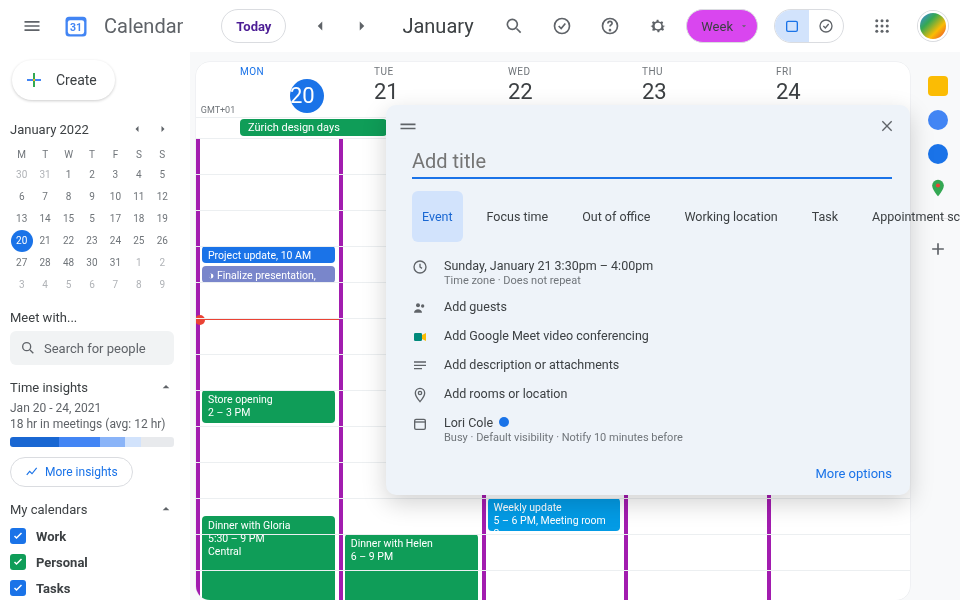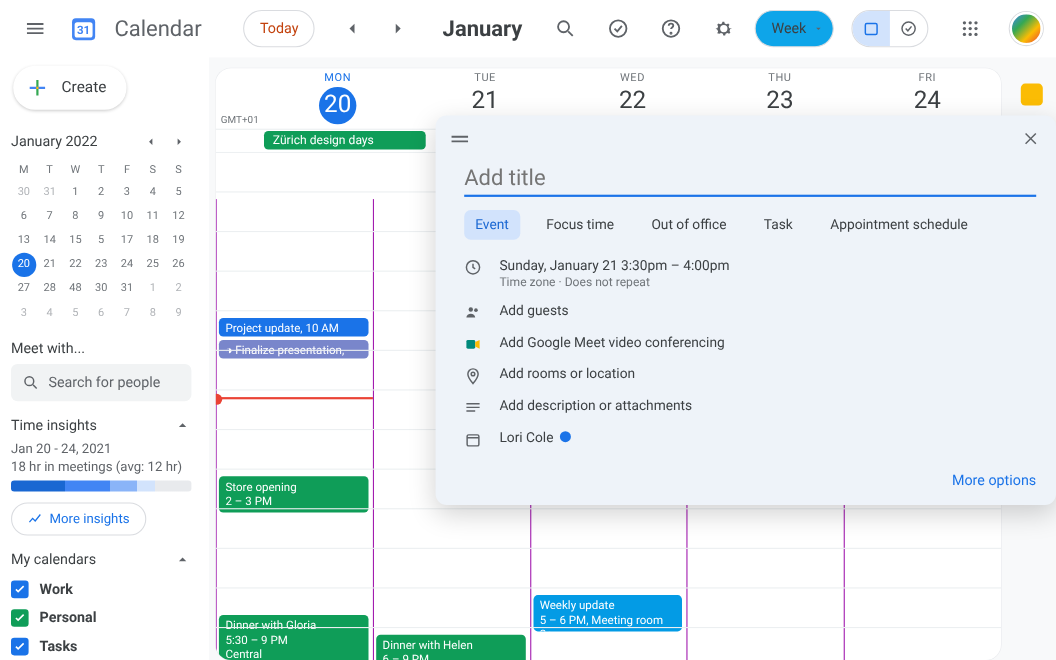--- a/index.html
+++ b/index.html
@@ -2,25 +2,25 @@
 <html><head>
 <meta charset="utf-8">
 <style>
 * { box-sizing: border-box; margin: 0; padding: 0; font-family: 'Google Sans', Roboto, Arial, sans-serif; }
 body { width: 960px; height: 600px; overflow: hidden; background: #fff; display: flex; flex-direction: column; position: relative; }
 
 .header { height: 52px; display: flex; align-items: center; padding: 0 12px; gap: 8px; }
 .menu-btn, .icon-btn { width: 40px; height: 40px; border-radius: 50%; display: flex; align-items: center; justify-content: center; cursor: pointer; border: none; background: transparent; color: #5f6368; }
 .logo { width: 32px; height: 32px; display: flex; align-items: center; justify-content: center; }
 .app-title { font-size: 20px; color: #5f6368; margin-left: 4px; margin-right: 30px; }
-.today-btn { height: 34px; padding: 0 14px; border: 1px solid #dadce0; border-radius: 17px; background: #fff; font-size: 13px; color: #c2410c; cursor: pointer; margin-right: 6px; }
+.today-btn { height: 34px; padding: 0 14px; border: 1px solid #dadce0; border-radius: 17px; background: #fff; font-size: 13px; color: #4c1d95; cursor: pointer; margin-right: 6px; font-weight: bold; }
 .nav-arrows { display: flex; gap: 2px; margin-right: 12px; }
-.month-label { font-size: 20px; color: #3c4043; flex-grow: 0; font-weight: bold; }
+.month-label { font-size: 20px; color: #3c4043; flex-grow: 0; }
 .spacer { flex: 1; }
-.view-select { height: 34px; padding: 0 8px 0 14px; border: 1px solid #dadce0; border-radius: 17px; background: #0ea5e9; font-size: 13px; color: #3c4043; cursor: pointer; display: flex; align-items: center; gap: 6px; }
+.view-select { height: 34px; padding: 0 8px 0 14px; border: 1px solid #dadce0; border-radius: 17px; background: #d946ef; font-size: 13px; color: #3c4043; cursor: pointer; display: flex; align-items: center; gap: 6px; }
 .toggle-group { display: flex; align-items: center; border: 1px solid #dadce0; border-radius: 17px; height: 34px; margin-left: 8px; overflow: hidden; }
 .toggle-btn { width: 34px; height: 32px; display: flex; align-items: center; justify-content: center; cursor: pointer; background: transparent; border: none; color: #5f6368; }
 .toggle-btn.active { background: #d2e3fc; color: #1a73e8; }
 .apps-icon { margin-left: 10px; }
 .avatar { width: 30px; height: 30px; border-radius: 50%; background: linear-gradient(135deg,#4285f4,#34a853,#fbbc04,#ea4335); margin-left: 8px; cursor: pointer; border: 2px solid #fff; box-shadow: 0 0 0 1px #dadce0; }
 
 .body { display: flex; flex: 1; overflow: hidden; }
 .sidebar { width: 190px; padding: 8px 16px 0 10px; font-size: 13px; color: #3c4043; overflow-y: auto; }
 .create-btn { height: 40px; padding: 0 18px 0 10px; border: none; box-shadow: 0 1px 3px rgba(0,0,0,0.2); border-radius: 22px; background: #fff; display: flex; align-items: center; gap: 10px; font-size: 14px; color: #3c4043; cursor: pointer; margin-bottom: 18px; margin-left: 2px; }
 .mini-header { display: flex; align-items: center; justify-content: space-between; font-size: 13px; color: #3c4043; margin-bottom: 6px; }
@@ -37,48 +37,48 @@
 .more-btn { height: 30px; padding: 0 14px; border: 1px solid #dadce0; border-radius: 15px; background: #fff; color: #1a73e8; font-size: 12px; display: flex; align-items: center; gap: 6px; cursor: pointer; margin-bottom: 12px; }
 .cal-item { display: flex; align-items: center; gap: 10px; font-size: 13px; height: 26px; font-weight: bold; }
 .checkbox { width: 16px; height: 16px; border-radius: 3px; display: flex; align-items: center; justify-content: center; color: #fff; }
 .cb-blue { background: #1a73e8; }
 .cb-green { background: #0f9d58; }
 
 .main { flex: 1; background: #f8f9fa; position: relative; padding: 10px 0 0 6px; display: flex; }
 .calendar-card { background: #fff; border-radius: 14px; flex: 1; margin-right: 6px; display: flex; flex-direction: column; overflow: hidden; box-shadow: 0 0 0 0.5px #e8eaed; }
 .day-header { display: flex; height: 56px; border-bottom: 1px solid #eceff1; }
 .gutter { width: 44px; display: flex; align-items: flex-end; justify-content: center; font-size: 9px; color: #70757a; padding-bottom: 2px; }
-.day-col-h { flex: 1; text-align: center; padding-top: 4px; }
+.day-col-h { flex: 1; text-align: left; padding-top: 4px; }
 .dow { font-size: 10px; color: #70757a; letter-spacing: 0.5px; }
 .dow.cur { color: #1a73e8; }
 .dn { font-size: 22px; color: #3c4043; margin-top: 2px; }
 .dn.cur { background: #1a73e8; color: #fff; width: 34px; height: 34px; line-height: 34px; border-radius: 50%; margin: 2px auto 0; }
 
 .allday-row { display: flex; height: 20px; }
 .allday-event { background: #0f9d58; color: #fff; font-size: 11px; padding: 2px 8px; border-radius: 4px; margin-top: 1px; }
 
 .grid-body { display: flex; flex: 1; position: relative; overflow: hidden; }
 .hour-gutter { width: 44px; display: flex; flex-direction: column; }
 .hour-label { height: 36px; font-size: 10px; color: #70757a; text-align: right; padding-right: 6px; position: relative; top: -6px; }
 .grid-cols { flex: 1; display: flex; position: relative; }
-.grid-col { flex: 1; border-left: 1px solid #a21caf; position: relative; margin-top: 43px; }
+.grid-col { flex: 1; border-left: 4px solid #a21caf; position: relative; }
 .hour-line { position: absolute; left: 0; right: 0; border-top: 1px solid #eceff1; }
 .event { position: absolute; left: 2px; right: 4px; border-radius: 4px; color: #fff; font-size: 10.5px; padding: 3px 6px; line-height: 1.25; overflow: hidden; }
 .now-line { position: absolute; left: 0; right: 0; border-top: 2px solid #ea4335; }
 .now-dot { position: absolute; width: 10px; height: 10px; background: #ea4335; border-radius: 50%; left: -5px; top: -5px; }
 
 .right-rail { width: 44px; display: flex; flex-direction: column; align-items: center; gap: 14px; padding-top: 14px; }
 .rail-icon { width: 20px; height: 20px; border-radius: 4px; cursor: pointer; }
 
-.popup { position: absolute; left: 396px; top: 105px; width: 564px; background: #eef3f9; border-radius: 10px; box-shadow: 0 8px 24px rgba(0,0,0,0.18); z-index: 50; padding: 0 0 14px 0; }
+.popup { position: absolute; left: 386px; top: 105px; width: 524px; background: #eef3f9; border-radius: 10px; box-shadow: 0 8px 24px rgba(0,0,0,0.18); z-index: 50; padding: 0 0 14px 0; }
 .popup-top { display: flex; justify-content: space-between; align-items: center; padding: 6px 8px 2px 12px; color: #5f6368; }
 .popup-body { padding: 0 18px 0 26px; }
 .title-input { width: 100%; border: none; border-bottom: 2px solid #1a73e8; background: transparent; font-size: 20px; color: #70757a; padding: 6px 0 4px; outline: none; margin-bottom: 12px; }
 .chip-row { display: flex; gap: 14px; font-size: 12.5px; color: #3c4043; margin-bottom: 16px; flex-wrap: nowrap; }
-.chip { padding: 6px 10px; border-radius: 6px; cursor: pointer; white-space: nowrap; }
+.chip { padding: 18px 10px; border-radius: 6px; cursor: pointer; white-space: nowrap; }
 .chip.active { background: #d2e3fc; color: #1967d2; }
 .popup-row { display: flex; align-items: flex-start; gap: 14px; font-size: 12.5px; color: #3c4043; margin-bottom: 12px; }
 .popup-row .ic { width: 18px; color: #5f6368; margin-top: 1px; }
 .popup-sub { font-size: 11px; color: #70757a; margin-top: 1px; }
 .popup-actions { display: flex; justify-content: flex-end; align-items: center; gap: 18px; padding: 10px 18px 0 0; }
 .link-btn { color: #1a73e8; font-size: 13px; cursor: pointer; }
 .save-btn { background: #1a73e8; color: #fff; border: none; border-radius: 18px; height: 34px; padding: 0 22px; font-size: 13px; cursor: pointer; }
 .status-dot { width: 10px; height: 10px; background: #1a73e8; border-radius: 50%; display: inline-block; margin-left: 6px; }
 .meet-logo { width: 16px; height: 16px; }
 
@@ -414,20 +414,21 @@
           <path d="M5 5l14 14M19 5L5 19" stroke="#5f6368" stroke-width="2"></path>
         </svg>
       </button>
   </div>
   <div class="popup-body">
     <input class="title-input" placeholder="Add title" style="">
     <div class="chip-row" id="chip-row">
         <div class="chip active">Event</div>
         <div class="chip">Focus time</div>
         <div class="chip">Out of office</div>
+        <div class="chip">Working location</div>
         <div class="chip">Task</div>
         <div class="chip">Appointment schedule</div>
       </div>
 
     <div class="popup-row">
       <span class="ic">
           <svg width="16" height="16" viewBox="0 0 24 24" fill="none" stroke="#5f6368" stroke-width="2">
             <circle cx="12" cy="12" r="9"></circle>
             <path d="M12 7v5l3 2"></path>
           </svg>
@@ -451,43 +452,44 @@
       <span class="ic">
           <svg class="meet-logo" viewBox="0 0 24 24">
             <rect x="3" y="6" width="12" height="12" rx="2" fill="#00897b"></rect>
             <path d="M15 9l6-3v12l-6-3z" fill="#fbbc04"></path>
           </svg>
         </span>
       <span>Add Google Meet video conferencing</span>
     </div>
     <div class="popup-row">
       <span class="ic">
+          <svg width="16" height="16" viewBox="0 0 24 24" fill="#5f6368">
+            <path d="M3 5h18v2H3zM3 10h18v2H3zM3 15h12v2H3z"></path>
+          </svg>
+        </span>
+      <span>Add description or attachments</span>
+    </div>
+    <div class="popup-row">
+      <span class="ic">
           <svg width="16" height="16" viewBox="0 0 24 24" fill="none" stroke="#5f6368" stroke-width="2">
             <path d="M12 2a7 7 0 017 7c0 5-7 13-7 13S5 14 5 9a7 7 0 017-7z"></path>
             <circle cx="12" cy="9" r="2.5"></circle>
           </svg>
         </span>
       <span>Add rooms or location</span>
     </div>
     <div class="popup-row">
       <span class="ic">
-          <svg width="16" height="16" viewBox="0 0 24 24" fill="#5f6368">
-            <path d="M3 5h18v2H3zM3 10h18v2H3zM3 15h12v2H3z"></path>
-          </svg>
-        </span>
-      <span>Add description or attachments</span>
-    </div>
-    <div class="popup-row">
-      <span class="ic">
           <svg width="16" height="16" viewBox="0 0 24 24" fill="none" stroke="#5f6368" stroke-width="2">
             <rect x="4" y="5" width="16" height="15" rx="2"></rect>
             <path d="M4 9h16"></path>
           </svg>
         </span>
       <div>
         <span>Lori Cole</span><span class="status-dot"></span>
+        <div class="popup-sub">Busy · Default visibility · Notify 10 minutes before</div>
       </div>
     </div>
   </div>
   <div class="popup-actions">
     <span class="link-btn">More options</span>
   </div>
 </div>
 
 </body></html>

